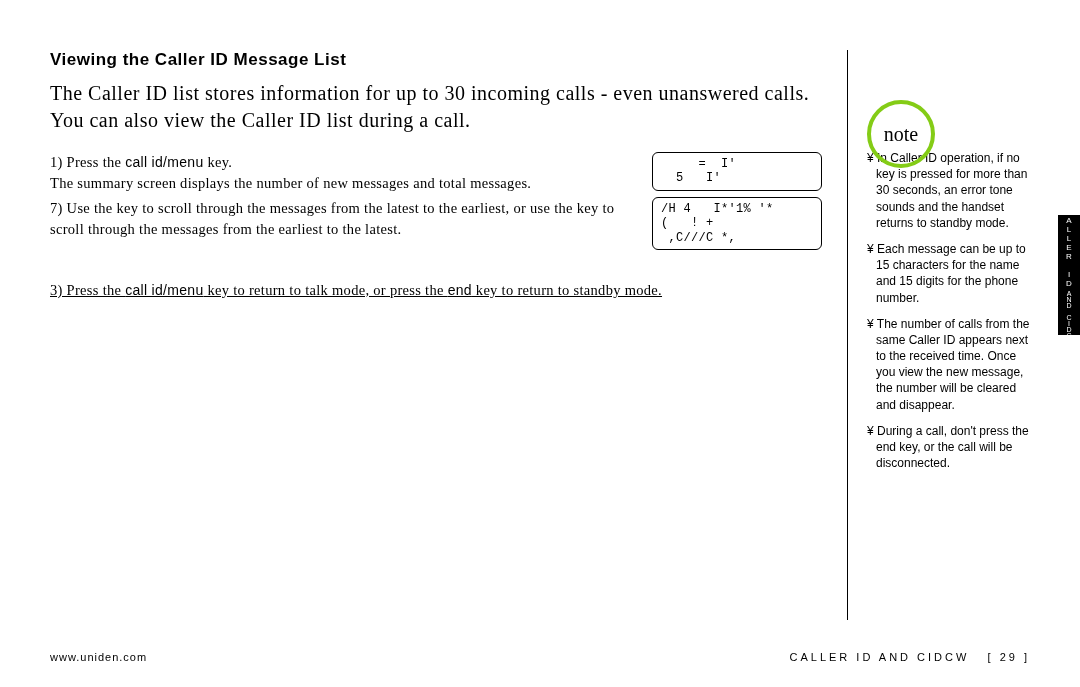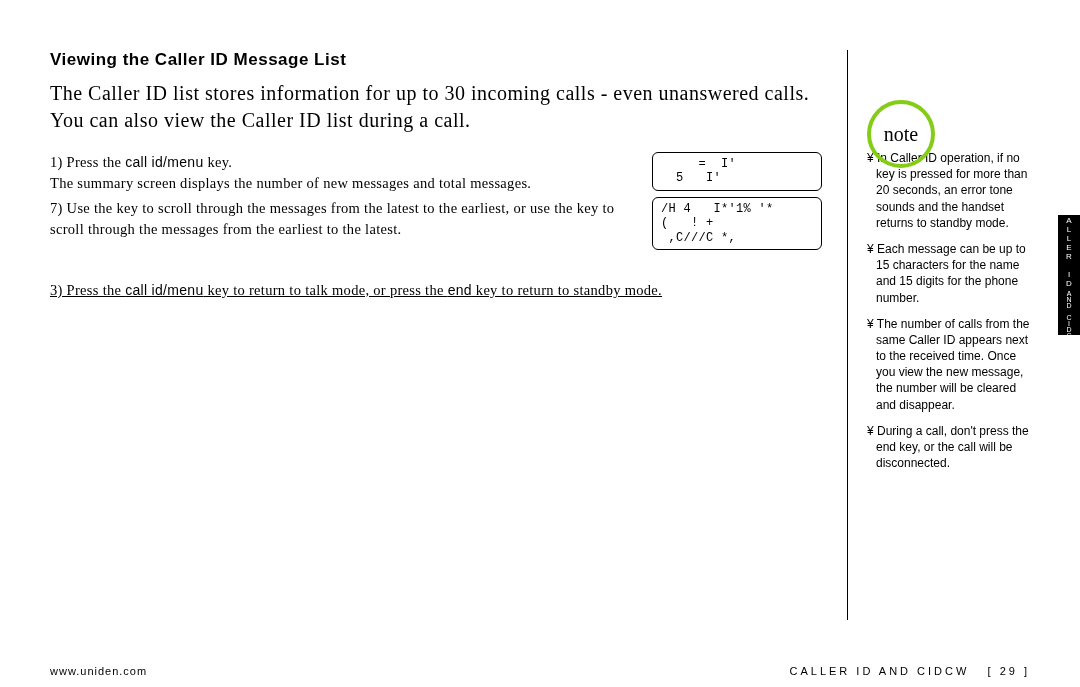--- a/index.html
+++ b/index.html
@@ -138,21 +138,21 @@
   .vtxt2 {
     writing-mode: vertical-rl;
     text-orientation: upright;
     letter-spacing: -1px;
     font-size: 7px;
     white-space: nowrap;
   }
   
   .footer {
     position: absolute;
-    bottom: 10px;
+    bottom: 24px;
     left: 50px;
     right: 50px;
     font-family: Arial, Helvetica, sans-serif;
     font-size: 11px;
     display: flex;
     justify-content: space-between;
     letter-spacing: 1px;
   }
   .footer .right {
     letter-spacing: 3px;
@@ -190,21 +190,21 @@
       </div>
 
     </div>
   </div>
 
   <div class="side-col">
     <div class="note-marker">
       <span>note</span>
     </div>
     <ul class="note-list">
-      <li>In Caller ID operation, if no key is pressed for more than 20 seconds, an error tone sounds and the handset returns to standby mode.</li>
+      <li>In Caller ID operation, if no key is pressed for more than 30 seconds, an error tone sounds and the handset returns to standby mode.</li>
       <li>Each message can be up to 15 characters for the name and 15 digits for the phone number.</li>
       <li>The number of calls from the same Caller ID appears next to the received time. Once you view the new message, the number will be cleared and disappear.</li>
       <li><span>During a call, don't press the </span><span class="end-font">end</span><span> key, or the call will be disconnected.</span></li>
     </ul>
   </div>
 </div>
 
 <div class="side-tab">
   <span class="vtxt">CALLER ID</span>
   <span class="vtxt2">AND CIDCW</span>

